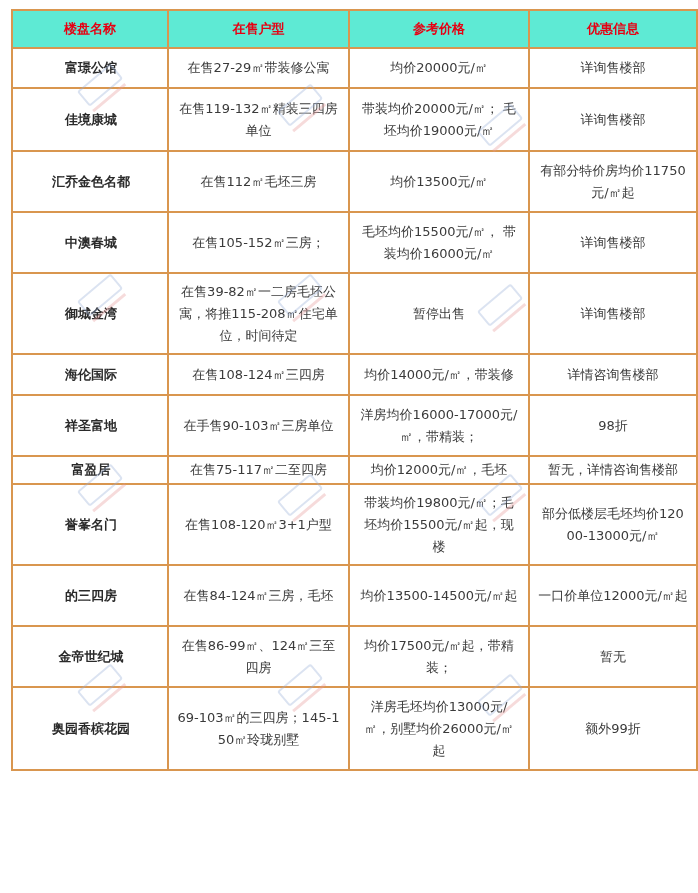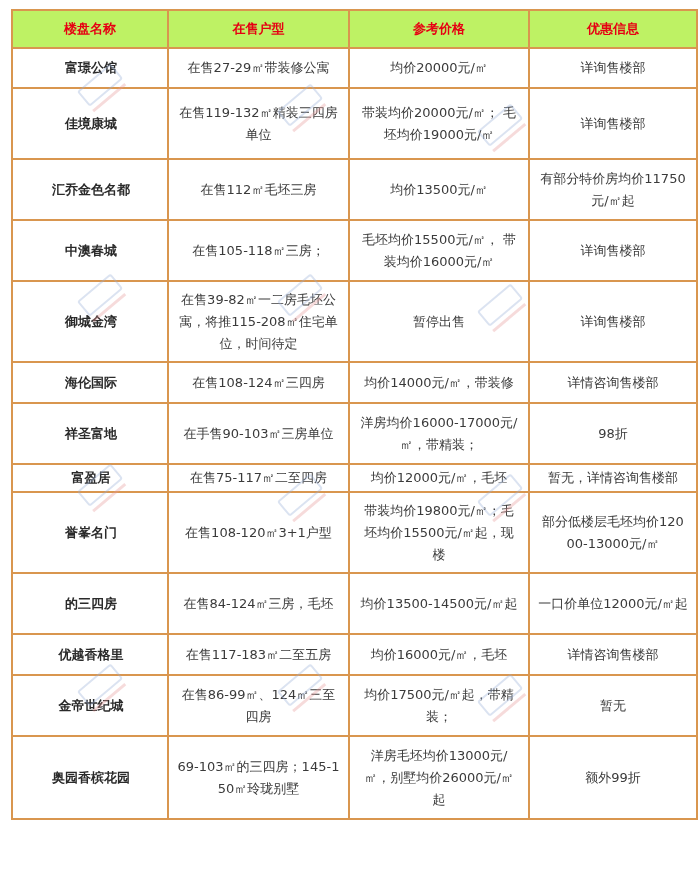--- a/index.html
+++ b/index.html
@@ -33,21 +33,21 @@
     border: 2px solid #d9964f;
     text-align: center;
     vertical-align: middle;
     padding: 2px 8px;
     font-size: 13px;
     line-height: 22px;
     color: #3a3a3a;
     word-break: break-all;
   }
   table.listing th {
-    background: #bef264;
+    background: #5eead4;
     color: #e60012;
     font-weight: bold;
     height: 36px;
     padding: 0 6px;
   }
   table.listing td.name {
     font-weight: bold;
     color: #2a2a2a;
     padding-left: 10px;
   }
@@ -91,35 +91,35 @@
         <th>优惠信息</th>
       </tr>
     </thead>
     <tbody>
       <tr style="height:40px">
         <td class="name">富璟公馆</td>
         <td>在售27-29㎡带装修公寓</td>
         <td>均价20000元/㎡</td>
         <td>详询售楼部</td>
       </tr>
-      <tr style="height:71px">
+      <tr style="height:63px">
         <td class="name">佳境康城</td>
         <td>在售119-132㎡精装三四房单位</td>
         <td>带装均价20000元/㎡； 毛坯均价19000元/㎡</td>
         <td>详询售楼部</td>
       </tr>
       <tr style="height:61px">
         <td class="name">汇乔金色名都</td>
         <td>在售112㎡毛坯三房</td>
         <td>均价13500元/㎡</td>
         <td>有部分特价房均价11750元/㎡起</td>
       </tr>
       <tr style="height:61px">
         <td class="name">中澳春城</td>
-        <td>在售105-118㎡三房；</td>
+        <td>在售105-152㎡三房；</td>
         <td>毛坯均价15500元/㎡， 带装均价16000元/㎡</td>
         <td>详询售楼部</td>
       </tr>
       <tr style="height:81px">
         <td class="name">御城金湾</td>
         <td>在售39-82㎡一二房毛坯公寓，将推115-208㎡住宅单位，时间待定</td>
         <td>暂停出售</td>
         <td>详询售楼部</td>
       </tr>
       <tr style="height:41px">
@@ -145,26 +145,20 @@
         <td>在售108-120㎡3+1户型</td>
         <td>带装均价19800元/㎡；毛坯均价15500元/㎡起，现楼</td>
         <td>部分低楼层毛坯均价12000-13000元/㎡</td>
       </tr>
       <tr style="height:61px">
         <td class="name">的三四房</td>
         <td>在售84-124㎡三房，毛坯</td>
         <td>均价13500-14500元/㎡起</td>
         <td>一口价单位12000元/㎡起</td>
       </tr>
-      <tr style="height:41px">
-        <td class="name">优越香格里</td>
-        <td>在售117-183㎡二至五房</td>
-        <td>均价16000元/㎡，毛坯</td>
-        <td>详情咨询售楼部</td>
-      </tr>
       <tr style="height:61px">
         <td class="name">金帝世纪城</td>
         <td>在售86-99㎡、124㎡三至四房</td>
         <td>均价17500元/㎡起，带精装；</td>
         <td>暂无</td>
       </tr>
       <tr style="height:83px">
         <td class="name">奥园香槟花园</td>
         <td>69-103㎡的三四房；145-150㎡玲珑别墅</td>
         <td>洋房毛坯均价13000元/㎡，别墅均价26000元/㎡起</td>

